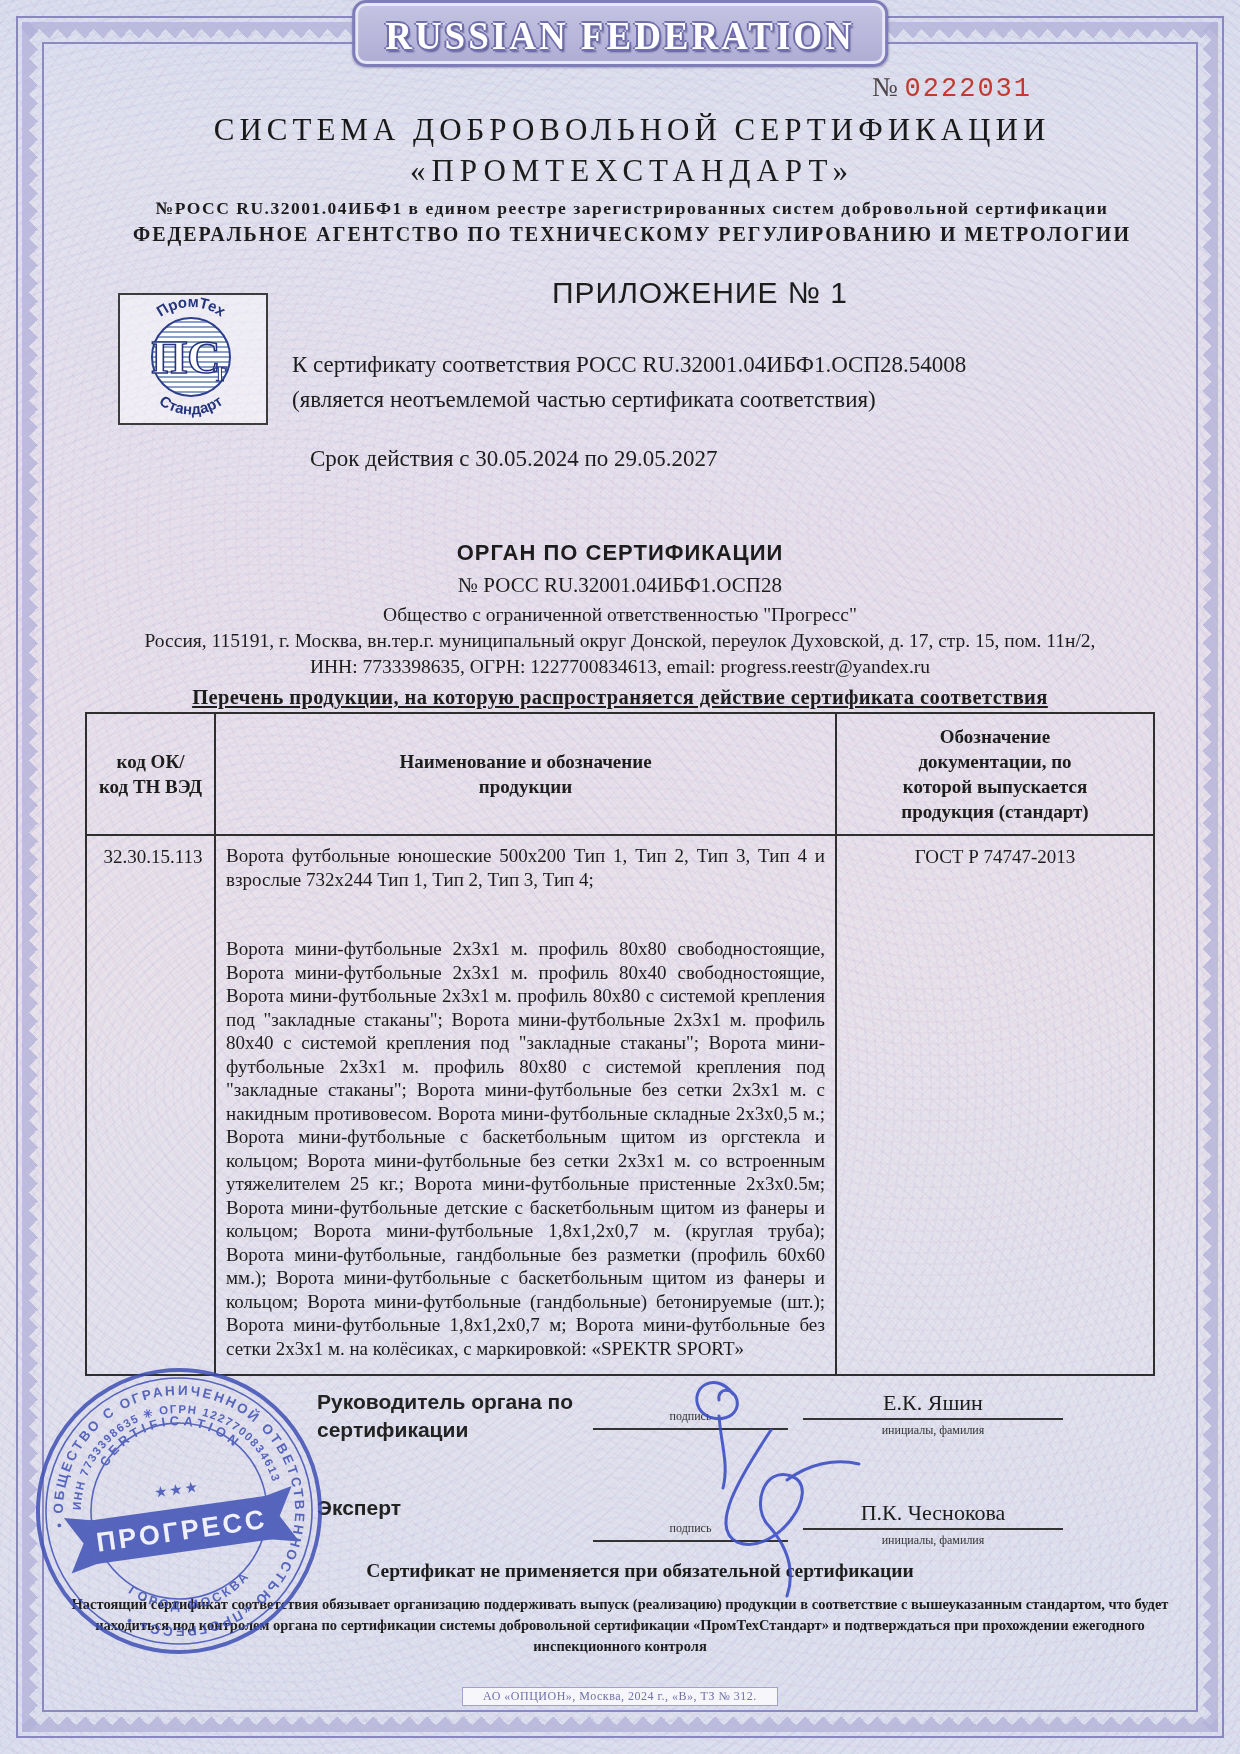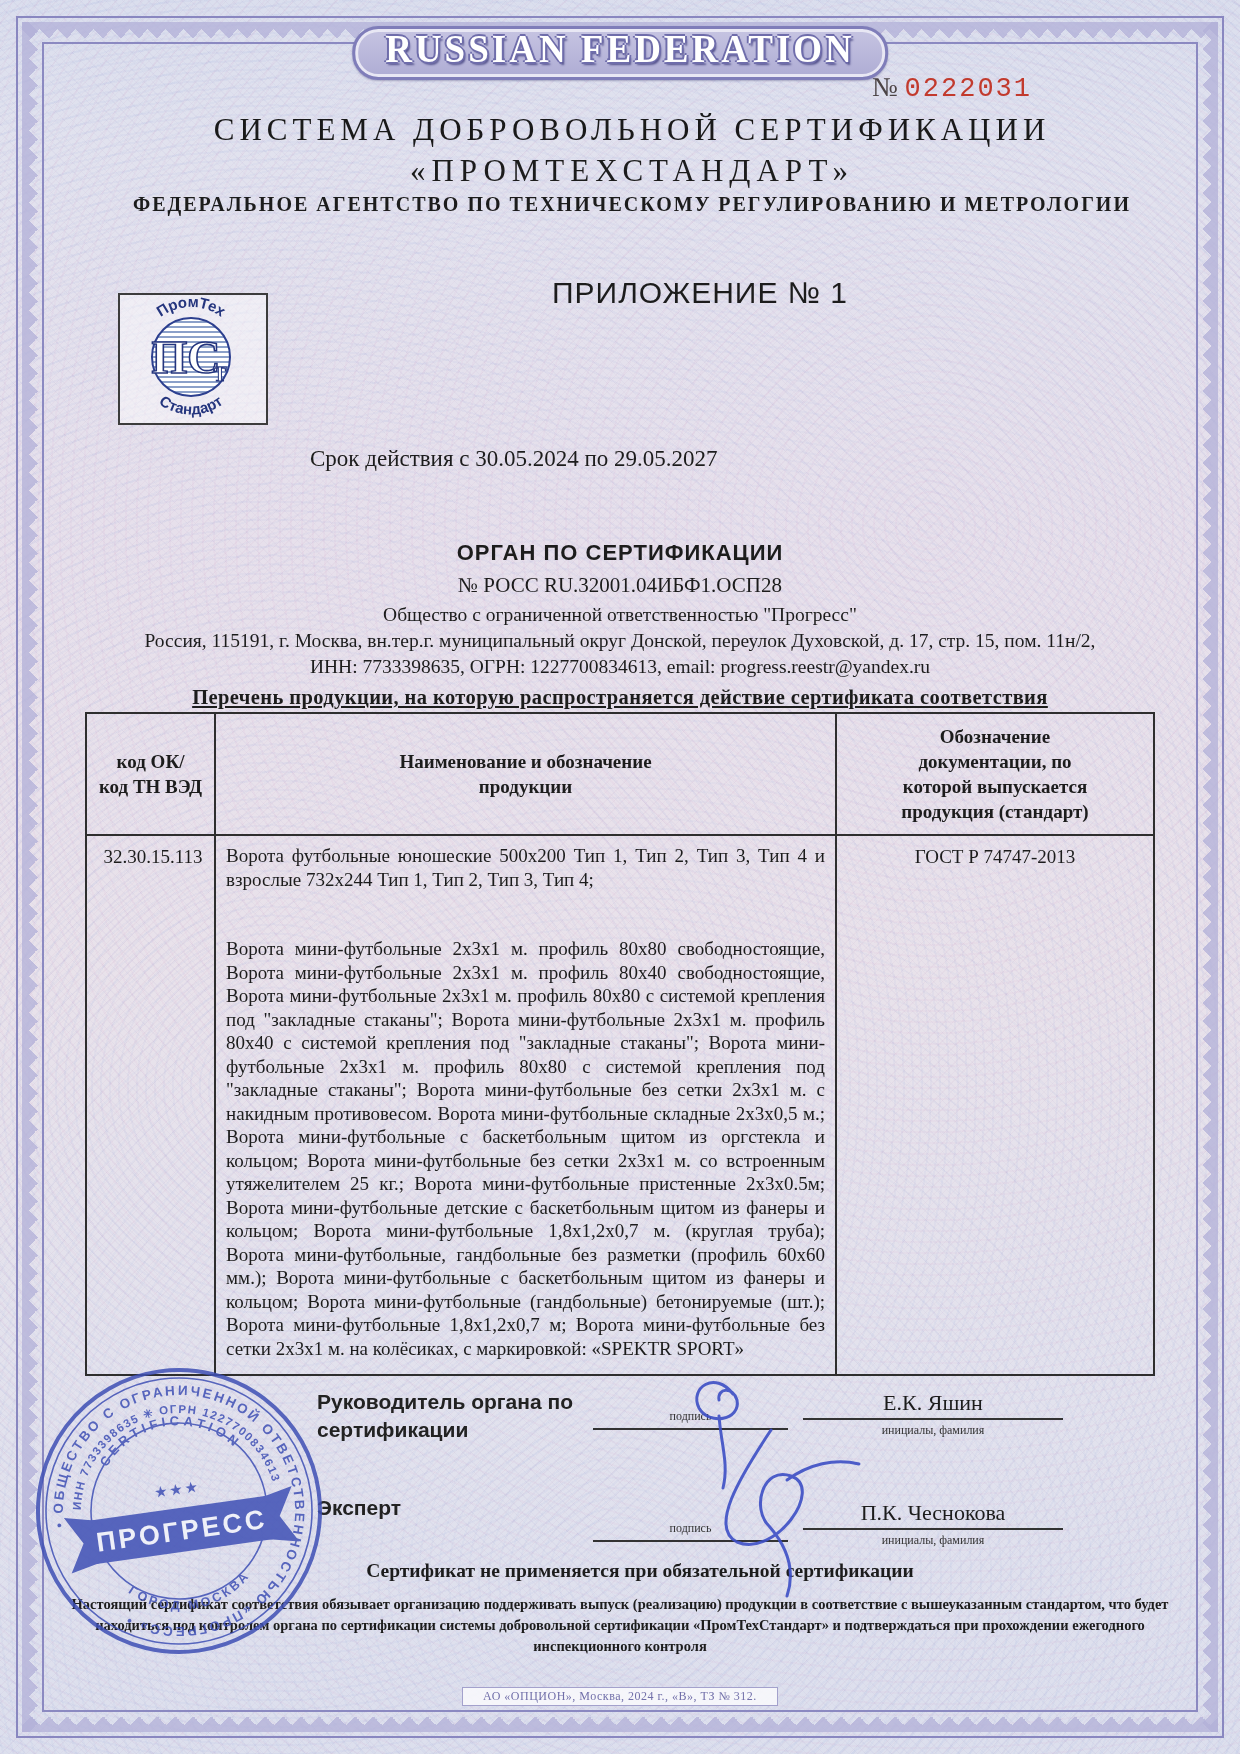--- a/index.html
+++ b/index.html
@@ -30,23 +30,23 @@
     background-image:conic-gradient(from 135deg at 50% 0%, #b2b0d8 90deg, transparent 90deg);
     background-size:18px 100%;background-repeat:repeat-x;}
   .zz-left{top:22px;bottom:22px;left:22px;width:16px;
     background-image:conic-gradient(from 225deg at 100% 50%, #b2b0d8 90deg, transparent 90deg);
     background-size:100% 18px;background-repeat:repeat-y;}
   .zz-right{top:22px;bottom:22px;right:22px;width:16px;
     background-image:conic-gradient(from 45deg at 0% 50%, #b2b0d8 90deg, transparent 90deg);
     background-size:100% 18px;background-repeat:repeat-y;}
 
   
-  .banner{position:absolute;top:26px;left:50%;transform:translateX(-50%);
+  .banner{position:absolute;top:0;left:50%;transform:translateX(-50%);
     background:linear-gradient(180deg,#c6c4e2,#aeacd4);
-    border:3px solid #7f7db9;border-radius:26px;padding:0 30px 8px;
+    border:3px solid #7f7db9;border-radius:14px;padding:13px 30px 8px;
     box-shadow:inset 0 0 0 3px #e8e7f4, 0 1px 2px rgba(60,60,110,.35);z-index:5;}
   .banner .txt{font-family:"Liberation Serif",serif;font-weight:bold;font-size:37px;line-height:40px;
     letter-spacing:3px;color:#ffffff;transform:scaleY(1.08);display:inline-block;
     text-shadow:-2px 0 #6f6dab,2px 0 #6f6dab,0 -2px #6f6dab,0 2px #6f6dab,2px 3px 2px #55538d;}
 
   .doc-number{position:absolute;top:72px;right:208px;font-size:27px;white-space:nowrap;z-index:4;}
   .doc-number .pre{color:#4c4446;font-family:"Liberation Serif",serif;}
   .doc-number .digits{color:#c23a2d;font-family:"Liberation Mono",monospace;letter-spacing:2px;}
 
   .title-block{position:absolute;top:112px;left:0;right:0;text-align:center;z-index:3;padding-left:24px;}
@@ -131,20 +131,21 @@
   </div>
 
   <div class="doc-number">
     <span class="pre">№</span>
     <span class="digits">0222031</span>
   </div>
 
   <div class="title-block">
     <div class="title-1">СИСТЕМА ДОБРОВОЛЬНОЙ СЕРТИФИКАЦИИ</div>
     <div class="title-2">«ПРОМТЕХСТАНДАРТ»</div>
+    <div class="registry-line">№РОСС RU.32001.04ИБФ1 в едином реестре зарегистрированных систем добровольной сертификации</div>
     <div class="agency-line">ФЕДЕРАЛЬНОЕ АГЕНТСТВО ПО ТЕХНИЧЕСКОМУ РЕГУЛИРОВАНИЮ И МЕТРОЛОГИИ</div>
   </div>
 
   <div class="appendix-title">ПРИЛОЖЕНИЕ № 1</div>
 
   <div class="logo-box">
     <svg width="142" height="124" viewBox="0 0 142 124">
       <defs>
         <pattern id="hatch" width="5" height="5" patternUnits="userSpaceOnUse">
           <rect width="5" height="5" fill="#ffffff"></rect>
@@ -158,20 +159,24 @@
         <textPath href="#arcTop" startOffset="50%">ПромТех</textPath>
       </text>
       <text x="66" y="78" text-anchor="middle" font-family="Liberation Serif, serif" font-weight="bold" font-size="46" fill="#ffffff" stroke="#24357e" stroke-width="1.6">ПС</text>
       <text x="100" y="86" text-anchor="middle" font-family="Liberation Serif, serif" font-weight="bold" font-size="20" fill="#ffffff" stroke="#24357e" stroke-width="1">Т</text>
       <text text-anchor="middle" font-family="Liberation Sans, sans-serif" font-weight="bold" font-size="15" fill="#24357e">
         <textPath href="#arcBot" startOffset="50%">Стандарт</textPath>
       </text>
     </svg>
   </div>
 
+  <div class="appendix-lines">
+    <div class="appendix-cert">К сертификату соответствия РОСС RU.32001.04ИБФ1.ОСП28.54008</div>
+    <div class="appendix-note">(является неотъемлемой частью сертификата соответствия)</div>
+  </div>
   <div class="validity">Срок действия с 30.05.2024 по 29.05.2027</div>
 
   <div class="org-block">
     <div class="org-title">ОРГАН ПО СЕРТИФИКАЦИИ</div>
     <div class="org-reg">№ РОСС RU.32001.04ИБФ1.ОСП28</div>
     <div class="org-company">Общество с ограниченной ответственностью "Прогресс"</div>
     <div class="org-address">Россия, 115191, г. Москва, вн.тер.г. муниципальный округ Донской, переулок Духовской, д. 17, стр. 15, пом. 11н/2,</div>
     <div class="org-requisites">ИНН: 7733398635, ОГРН: 1227700834613, email: progress.reestr@yandex.ru</div>
   </div>
 

